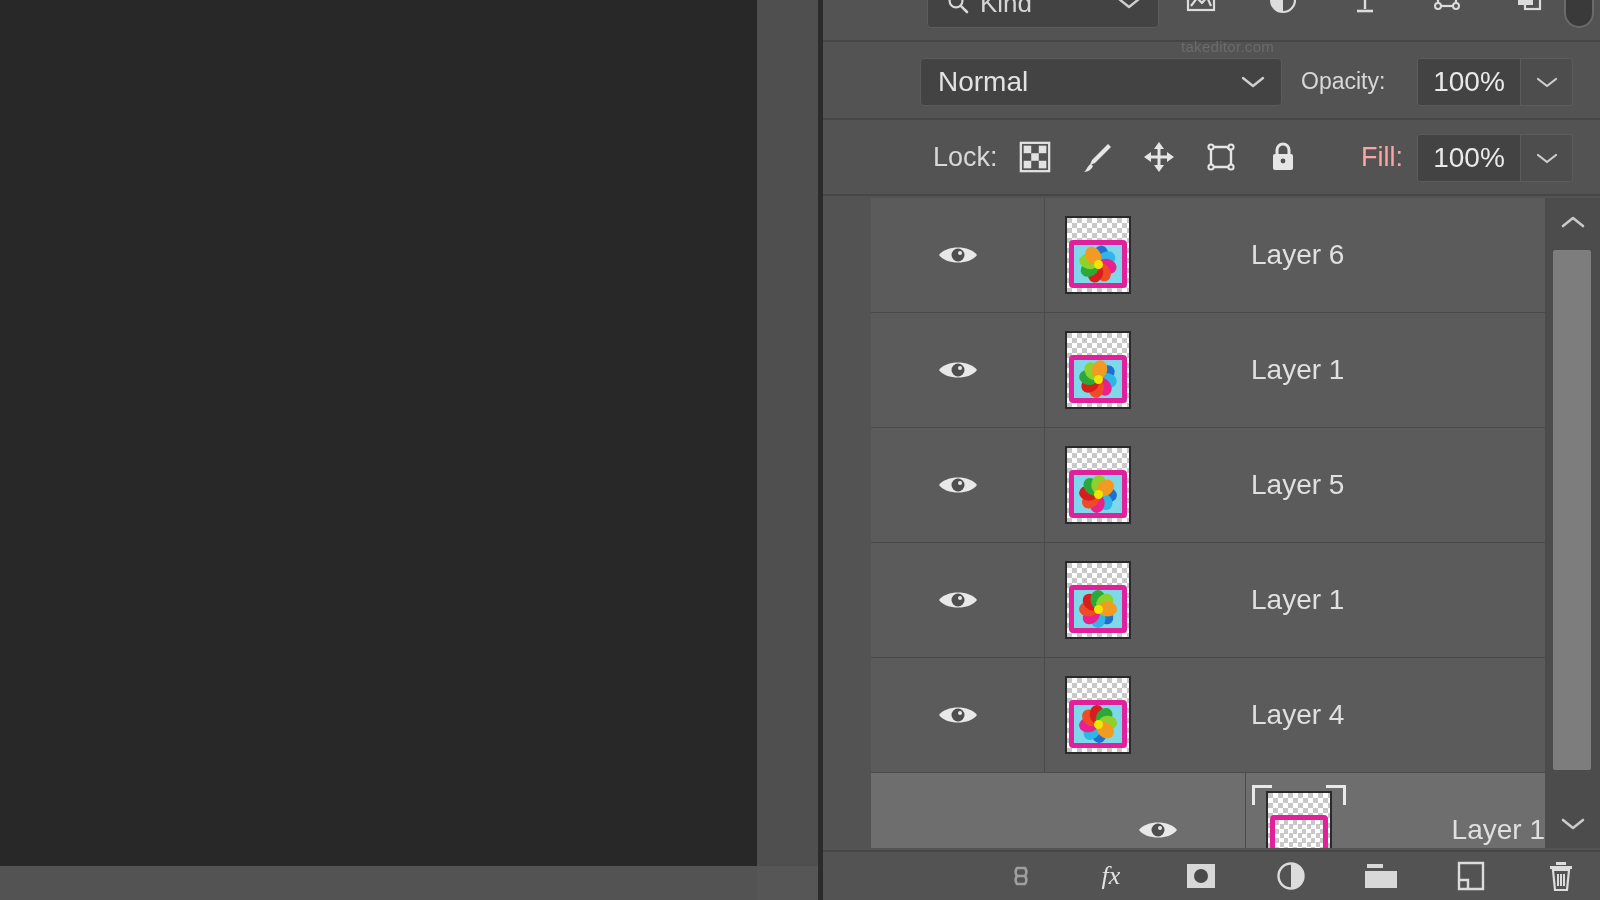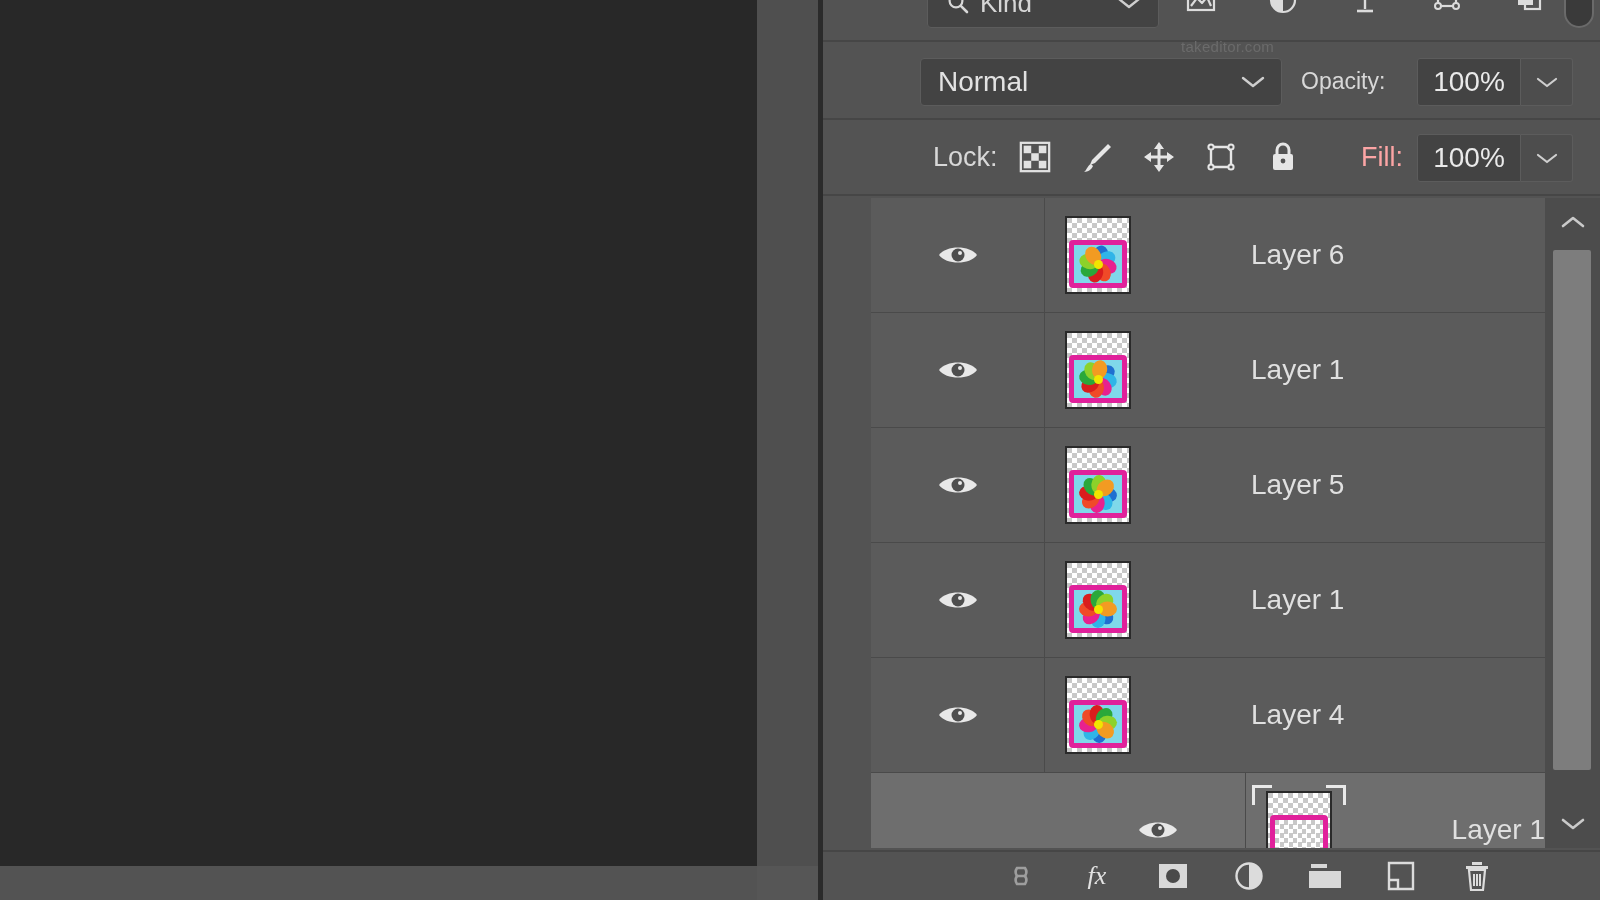--- a/index.html
+++ b/index.html
@@ -268,21 +268,21 @@
   }
 
   
   .panel-bottom-bar {
     position: absolute; left: 0; top: 850px;
     width: 777px; height: 50px;
     background: #535353;
     border-top: 2px solid #464646;
     display: flex; align-items: center;
     padding-left: 176px;
-    gap: 32px;
+    gap: 46px;
   }
   .bottom-icon {
     width: 44px; height: 44px;
     display: flex; align-items: center; justify-content: center;
   }
   svg { display: block; }
 </style>
 </head>
 <body>
 

